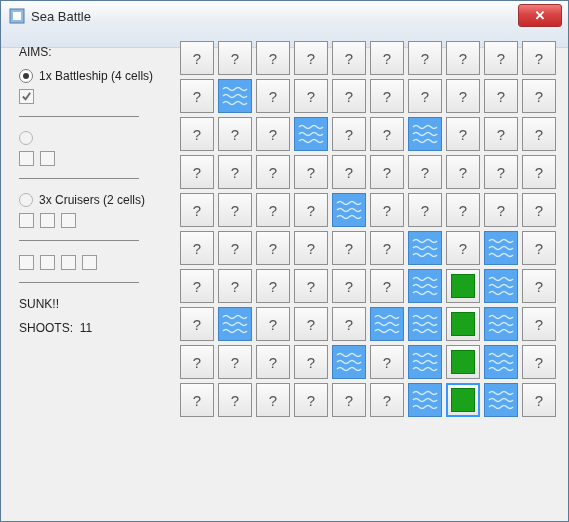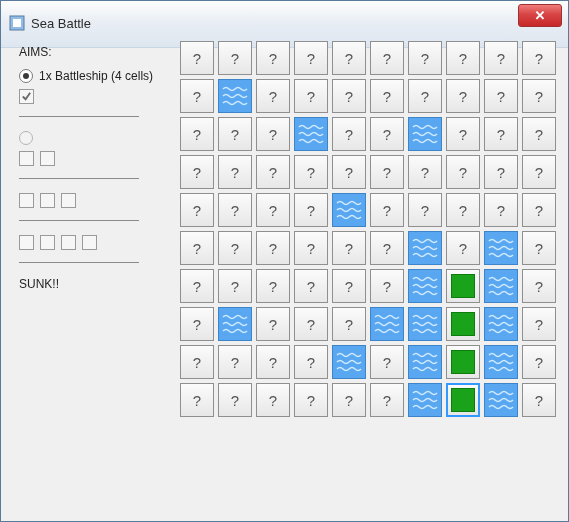--- a/index.html
+++ b/index.html
@@ -1,17 +1,17 @@
 <!DOCTYPE html>
 <html><head>
 <meta charset="utf-8">
 <style>
 html,body{margin:0;padding:0;height:100%;font-family:"Segoe UI",Tahoma,sans-serif;font-size:12px;background:#6b8ba4}
 .window{width:569px;height:522px;background:#f0f0f0;border:1px solid #5a7a9a;box-shadow:0 3px 12px rgba(0,0,0,.35);position:relative;box-sizing:border-box}
-.titlebar{height:30px;background:linear-gradient(#fdfdfd,#e9eef4 45%,#dde6f0);border-bottom:1px solid #c9d6e4;display:flex;align-items:flex-end;padding:0 0 16px 8px;position:relative}
+.titlebar{height:30px;background:linear-gradient(#fdfdfd,#e9eef4 45%,#dde6f0);border-bottom:1px solid #c9d6e4;display:flex;align-items:center;padding:0 0 16px 8px;position:relative}
 .titlebar .ticon{width:16px;height:16px;margin-right:6px;display:inline-flex;align-items:center;justify-content:center}
 .titlebar .ticon svg{width:16px;height:16px}
 .titlebar .ttitle{color:#2b2b2b;font-size:13px}
 .closebtn{position:absolute;right:6px;top:3px;width:42px;height:21px;border:1px solid #a03030;border-radius:3px;background:linear-gradient(#f07c7c,#d84444 45%,#c62828);color:#fff;display:flex;align-items:center;justify-content:center;font-weight:bold;font-size:13px;cursor:pointer}
 .body{position:absolute;top:30px;left:0;right:0;bottom:0;padding:10px 12px 12px 18px;box-sizing:border-box;display:flex}
 .sidebar{width:164px;padding-top:4px}
 .aims-label{font-size:12px;color:#222;margin-bottom:10px}
 .aim-row{display:flex;align-items:flex-end;margin:6px 0 6px 0;color:#222}
 .radio{width:12px;height:12px;border:1px solid #7a7a7a;border-radius:50%;margin-right:6px;background:#fff;display:inline-flex;align-items:center;justify-content:center;flex:0 0 12px}
 .radio.disabled{border-color:#b4b4b4;background:#f3f3f3}
@@ -67,36 +67,43 @@
           </div>
           <hr class="sep">
           <div class="aim-row">
             <span class="radio disabled"></span>
           </div>
           <div class="checks">
             <span class="check"></span>
             <span class="check"></span>
           </div>
           <hr class="sep">
+          <div class="aim-row">
+            <span class="radio disabled"></span>
+            <span>3x Cruisers (2 cells)</span>
+          </div>
           <div class="checks">
             <span class="check"></span>
             <span class="check"></span>
             <span class="check"></span>
           </div>
           <hr class="sep">
           <div class="checks">
             <span class="check"></span>
             <span class="check"></span>
             <span class="check"></span>
             <span class="check"></span>
           </div>
         </div>
       <hr class="sep">
       <div class="status">
         <div class="line">SUNK!!</div>
+        <div class="line">
+          <span>SHOOTS:</span>&nbsp;&nbsp;<span>11</span>
+        </div>
       </div>
     </div>
 
     <div class="gridwrap">
       <div class="grid" id="grid">
           <div class="cell">?</div>
           <div class="cell">?</div>
           <div class="cell">?</div>
           <div class="cell">?</div>
           <div class="cell">?</div>

